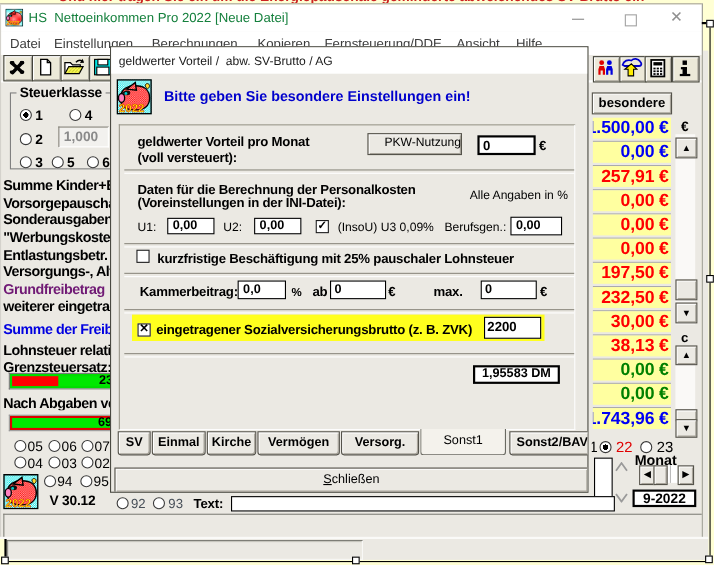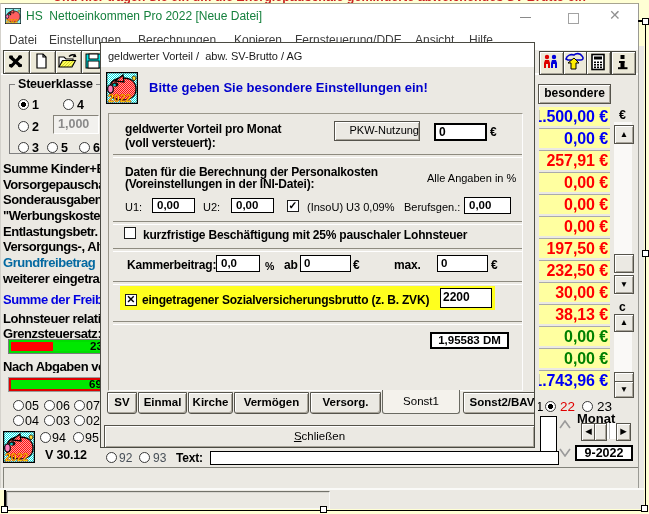--- a/index.html
+++ b/index.html
@@ -177,21 +177,21 @@
   <span class="ab r" style="left:78px;top:138px;"></span>
       <div class="ab lbl" style="left:92px;top:137px;font-size:12.5px;">6</div>
 
   <div class="ab" style="left:0;top:0;width:100px;overflow:hidden;height:340px;">
     <div class="lbl" style="position:absolute;left:2px;top:157px;font-size:13px;letter-spacing:-0.45px;color:#000;">Summe Kinder+Betreuungsfr.</div>
     <div class="lbl" style="position:absolute;left:2px;top:172.7px;font-size:13px;letter-spacing:-0.45px;color:#000;">Vorsorgepauschale</div>
     <div class="lbl" style="position:absolute;left:2px;top:188.3px;font-size:13px;letter-spacing:-0.45px;color:#000;">Sonderausgaben-Pauschale</div>
     <div class="lbl" style="position:absolute;left:2px;top:204px;font-size:13px;letter-spacing:-0.45px;color:#000;">"Werbungskosten"</div>
     <div class="lbl" style="position:absolute;left:2px;top:219.6px;font-size:13px;letter-spacing:-0.45px;color:#000;">Entlastungsbetr. Alleinerz.</div>
     <div class="lbl" style="position:absolute;left:2px;top:235.3px;font-size:13px;letter-spacing:-0.45px;color:#000;">Versorgungs-, Altersfreib.</div>
-    <div class="lbl" style="position:absolute;left:2px;top:250.9px;font-size:13px;letter-spacing:-0.45px;color:#0369a1;">Grundfreibetrag</div>
+    <div class="lbl" style="position:absolute;left:2px;top:250.9px;font-size:13px;letter-spacing:-0.45px;color:#701a75;">Grundfreibetrag</div>
     <div class="lbl" style="position:absolute;left:2px;top:266.6px;font-size:13px;letter-spacing:-0.45px;color:#000;">weiterer eingetragener Frei</div>
     <div class="lbl" style="position:absolute;left:2px;top:288px;font-size:13px;letter-spacing:-0.45px;color:#0000e0;">Summe der Freibeträge</div>
     <div class="lbl" style="position:absolute;left:2px;top:307px;font-size:13px;letter-spacing:-0.45px;color:#000;">Lohnsteuer relativ</div>
     <div class="lbl" style="position:absolute;left:2px;top:322.3px;font-size:13px;letter-spacing:-0.45px;color:#000;">Grenzsteuersatz:</div>
   </div>
 
   <div class="ab" style="left:7px;top:335px;width:95px;height:15px;border:1px solid #7a7a7a;border-right:none;box-sizing:border-box;overflow:hidden;">
     <div class="ab" style="left:0;top:0;width:95px;height:13px;border:2px solid #00dd00;box-sizing:border-box;background:#00e800;"></div>
     <div class="ab" style="left:2px;top:2px;width:42px;height:9px;background:#f00;"></div>
     <div class="ab" style="left:81px;top:0px;font-size:11.5px;font-weight:bold;color:#000;">23</div>

